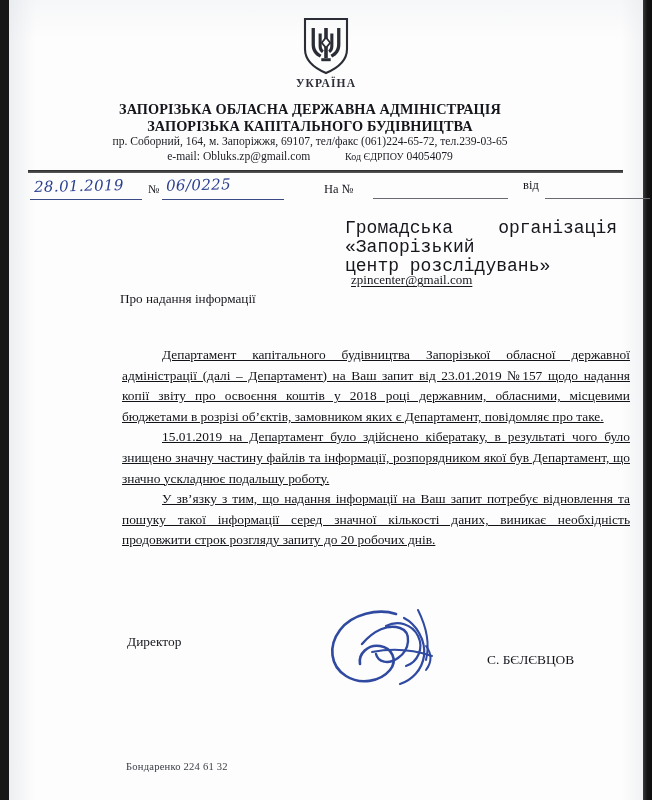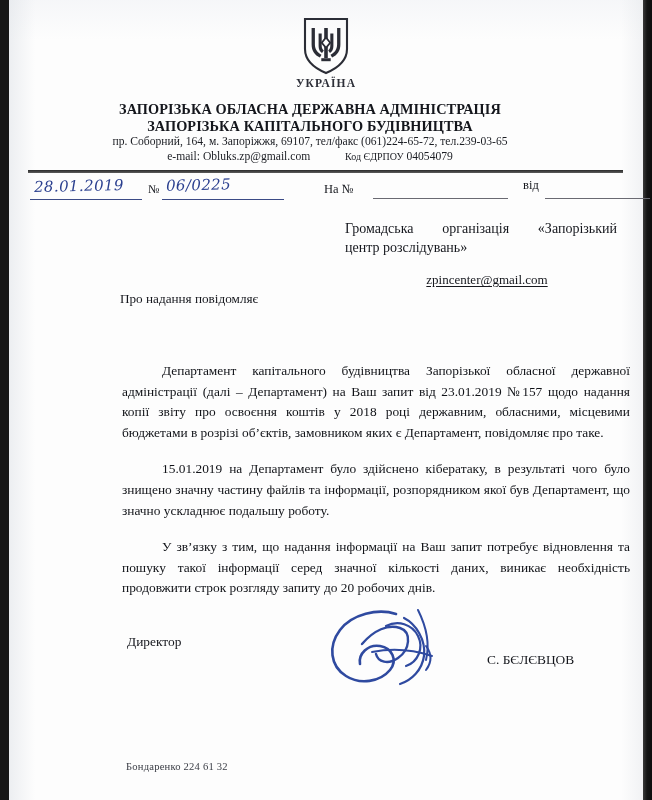--- a/index.html
+++ b/index.html
@@ -145,33 +145,33 @@
     position: absolute; left: 495px; top: 2px; font-size: 12.5px;
   }
   #rule-vid { left: 517px; top: 22px; width: 105px; background: #6a6a72; }
 
   
   #addressee {
     position: absolute;
     left: 345px;
     top: 219px;
     width: 272px;
-    font-size: 14px;
+    font-size: 18px;
     line-height: 19px;
     color: #15171d;
     text-align: justify;
+    font-family: Liberation Mono, monospace;
   }
   #addressee-line1 { text-align: justify; text-align-last: justify; }
   #addressee-line2 { text-align: left; }
   #addressee-email {
     position: absolute;
     left: 351px;
     top: 272px;
     width: 272px;
-    text-align: center;
     font-size: 13px;
     color: #15171d;
     text-decoration: underline;
     text-underline-offset: 2px;
   }
 
   
   #subject {
     position: absolute;
     left: 120px;
@@ -185,23 +185,24 @@
     position: absolute;
     left: 122px;
     top: 345px;
     width: 508px;
     font-size: 13.4px;
     line-height: 20.6px;
     color: #111318;
     text-align: justify;
   }
   #body p {
-    margin: 16px 0 0 0;
+    margin: 0 0 0 0;
     text-indent: 40px;
     text-align: justify;
+    text-decoration: underline;
   }
 
   
   #sig-title {
     position: absolute;
     left: 127px;
     top: 634px;
     font-size: 13.4px;
     color: #14161c;
   }
@@ -293,21 +294,21 @@
       <span id="vid-label">від</span>
       <span class="rule-under" id="rule-vid"></span>
     </div>
 
     <div id="addressee">
       <div id="addressee-line1">Громадська організація «Запорізький</div>
       <div id="addressee-line2">центр розслідувань»</div>
     </div>
     <div id="addressee-email">zpincenter@gmail.com</div>
 
-    <div id="subject">Про надання повідомляє</div>
+    <div id="subject">Про надання інформації</div>
 
     <div id="body">
       <p>Департамент капітального будівництва Запорізької обласної державної адміністрації (далі – Департамент) на Ваш запит від 23.01.2019 №157 щодо надання копії звіту про освоєння коштів у 2018 році державним, обласними, місцевими бюджетами в розрізі об’єктів, замовником яких є Департамент, повідомляє про таке.</p>
       <p>15.01.2019 на Департамент було здійснено кібератаку, в результаті чого було знищено значну частину файлів та інформації, розпорядником якої був Департамент, що значно ускладнює подальшу роботу.</p>
       <p>У зв’язку з тим, що надання інформації на Ваш запит потребує відновлення та пошуку такої інформації серед значної кількості даних, виникає необхідність продовжити строк розгляду запиту до 20 робочих днів.</p>
     </div>
 
     <div id="sig-title">Директор</div>
 
     <svg id="signature-mark" viewBox="0 0 180 90">

